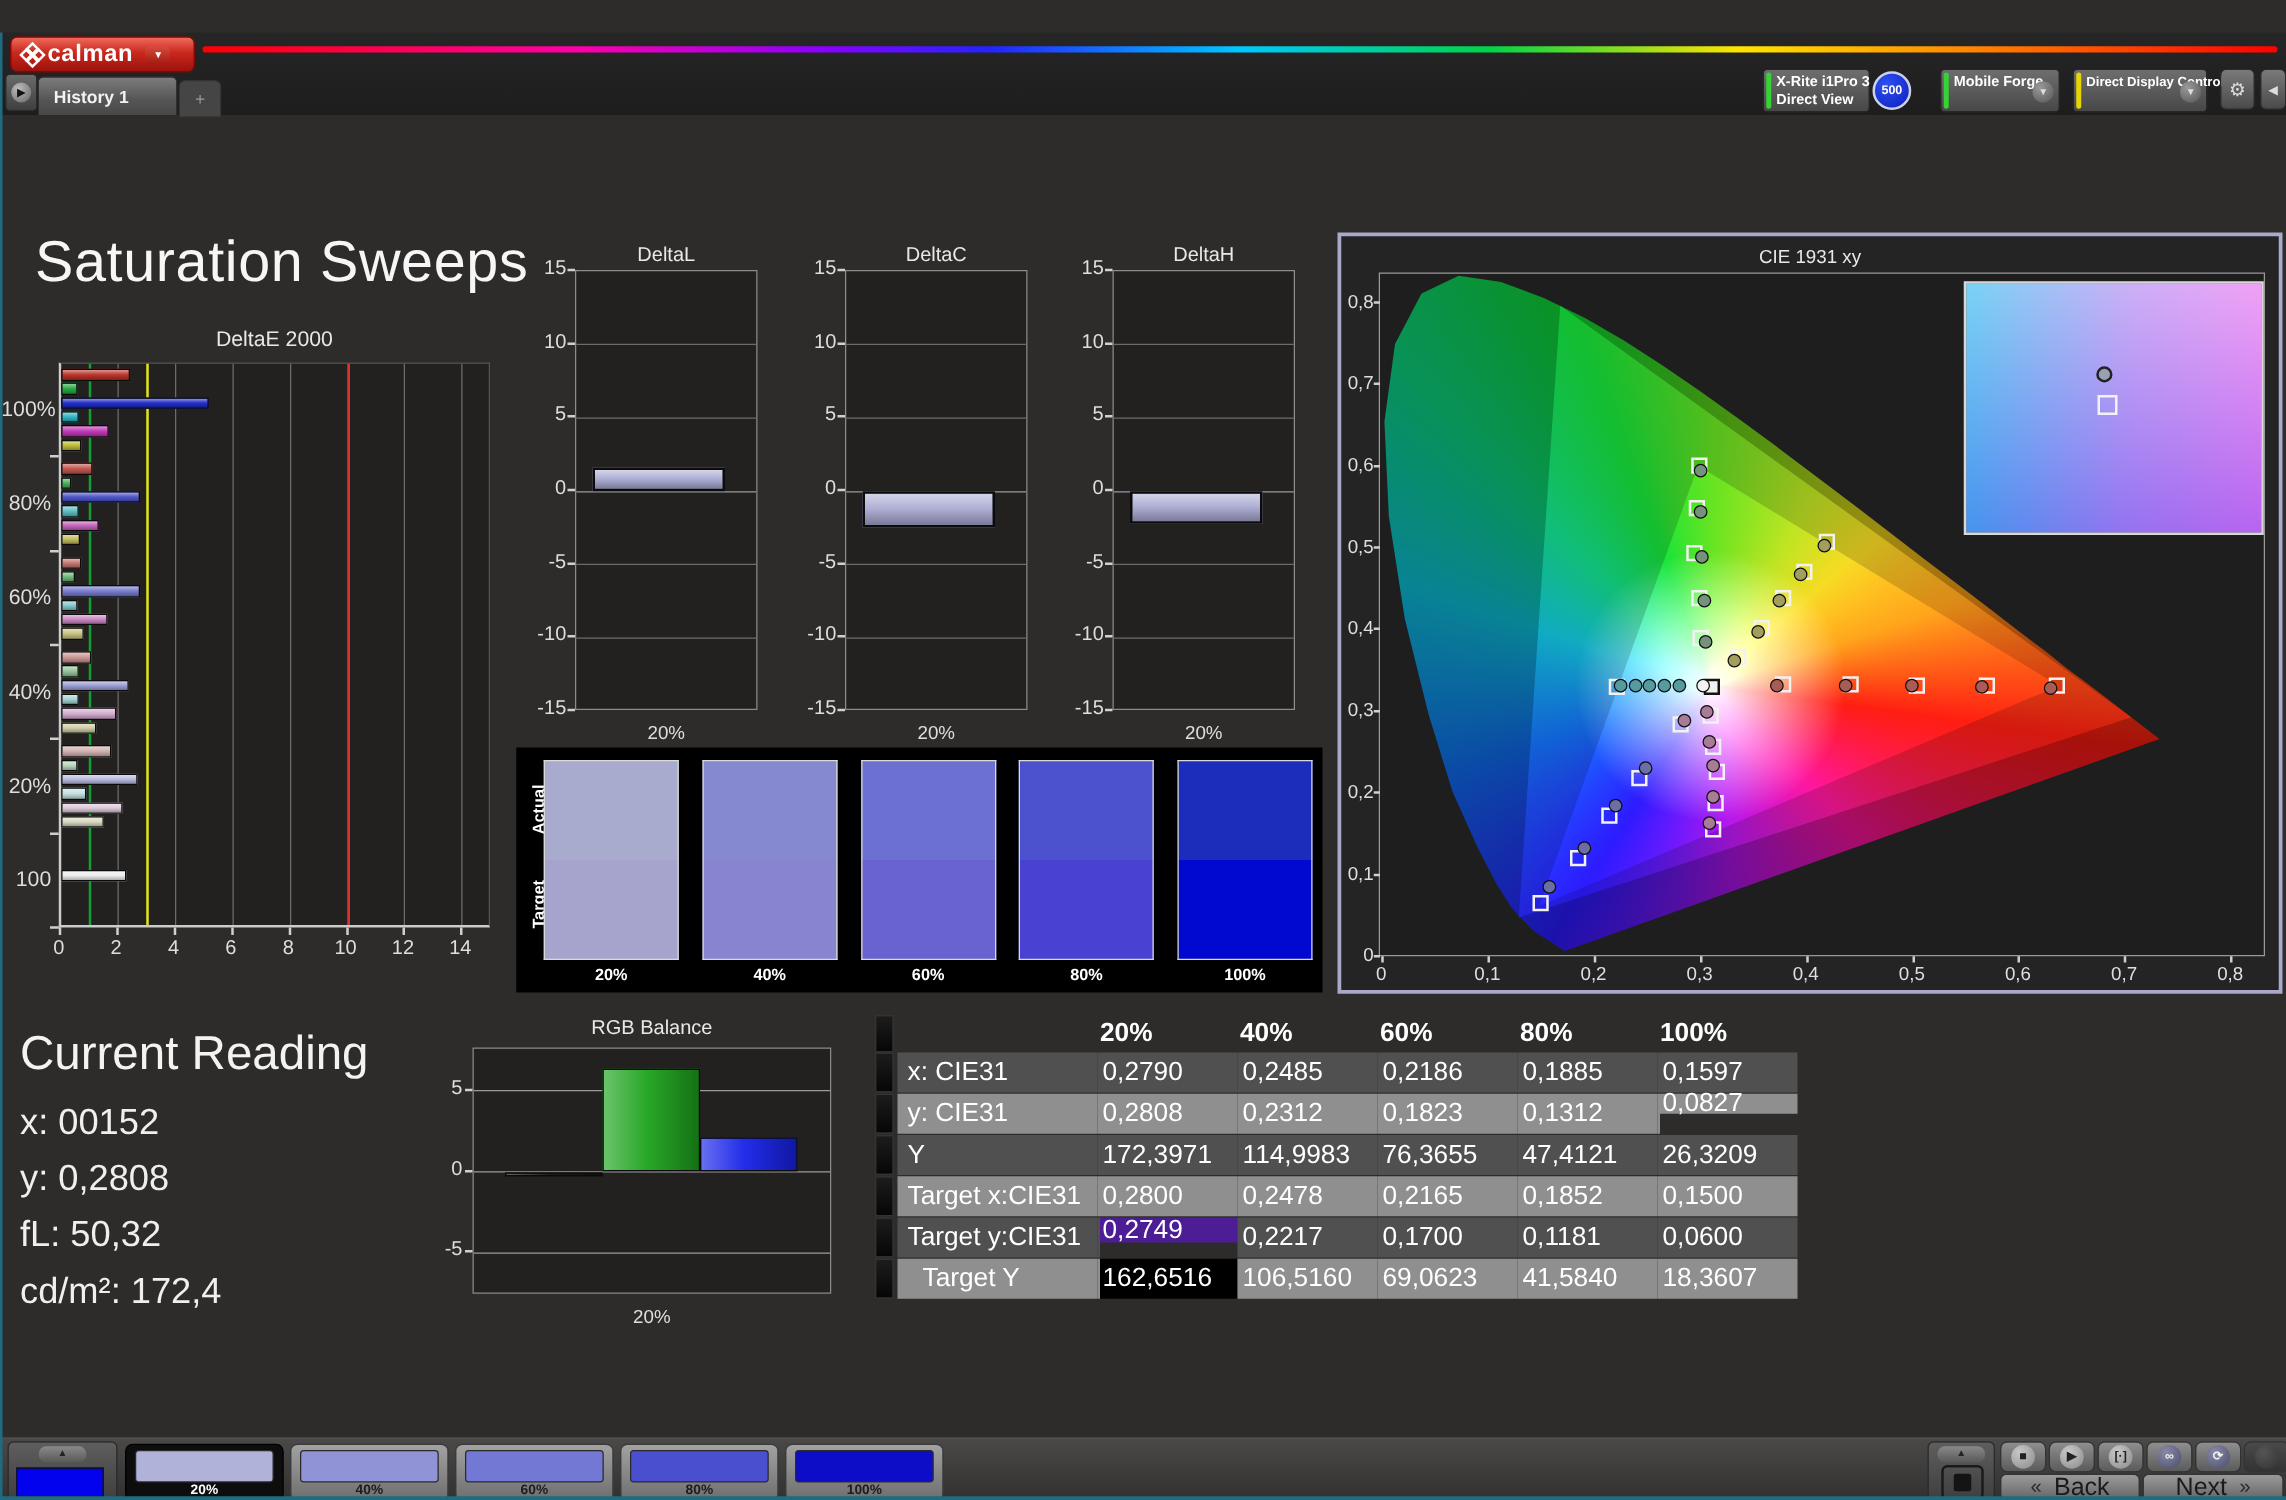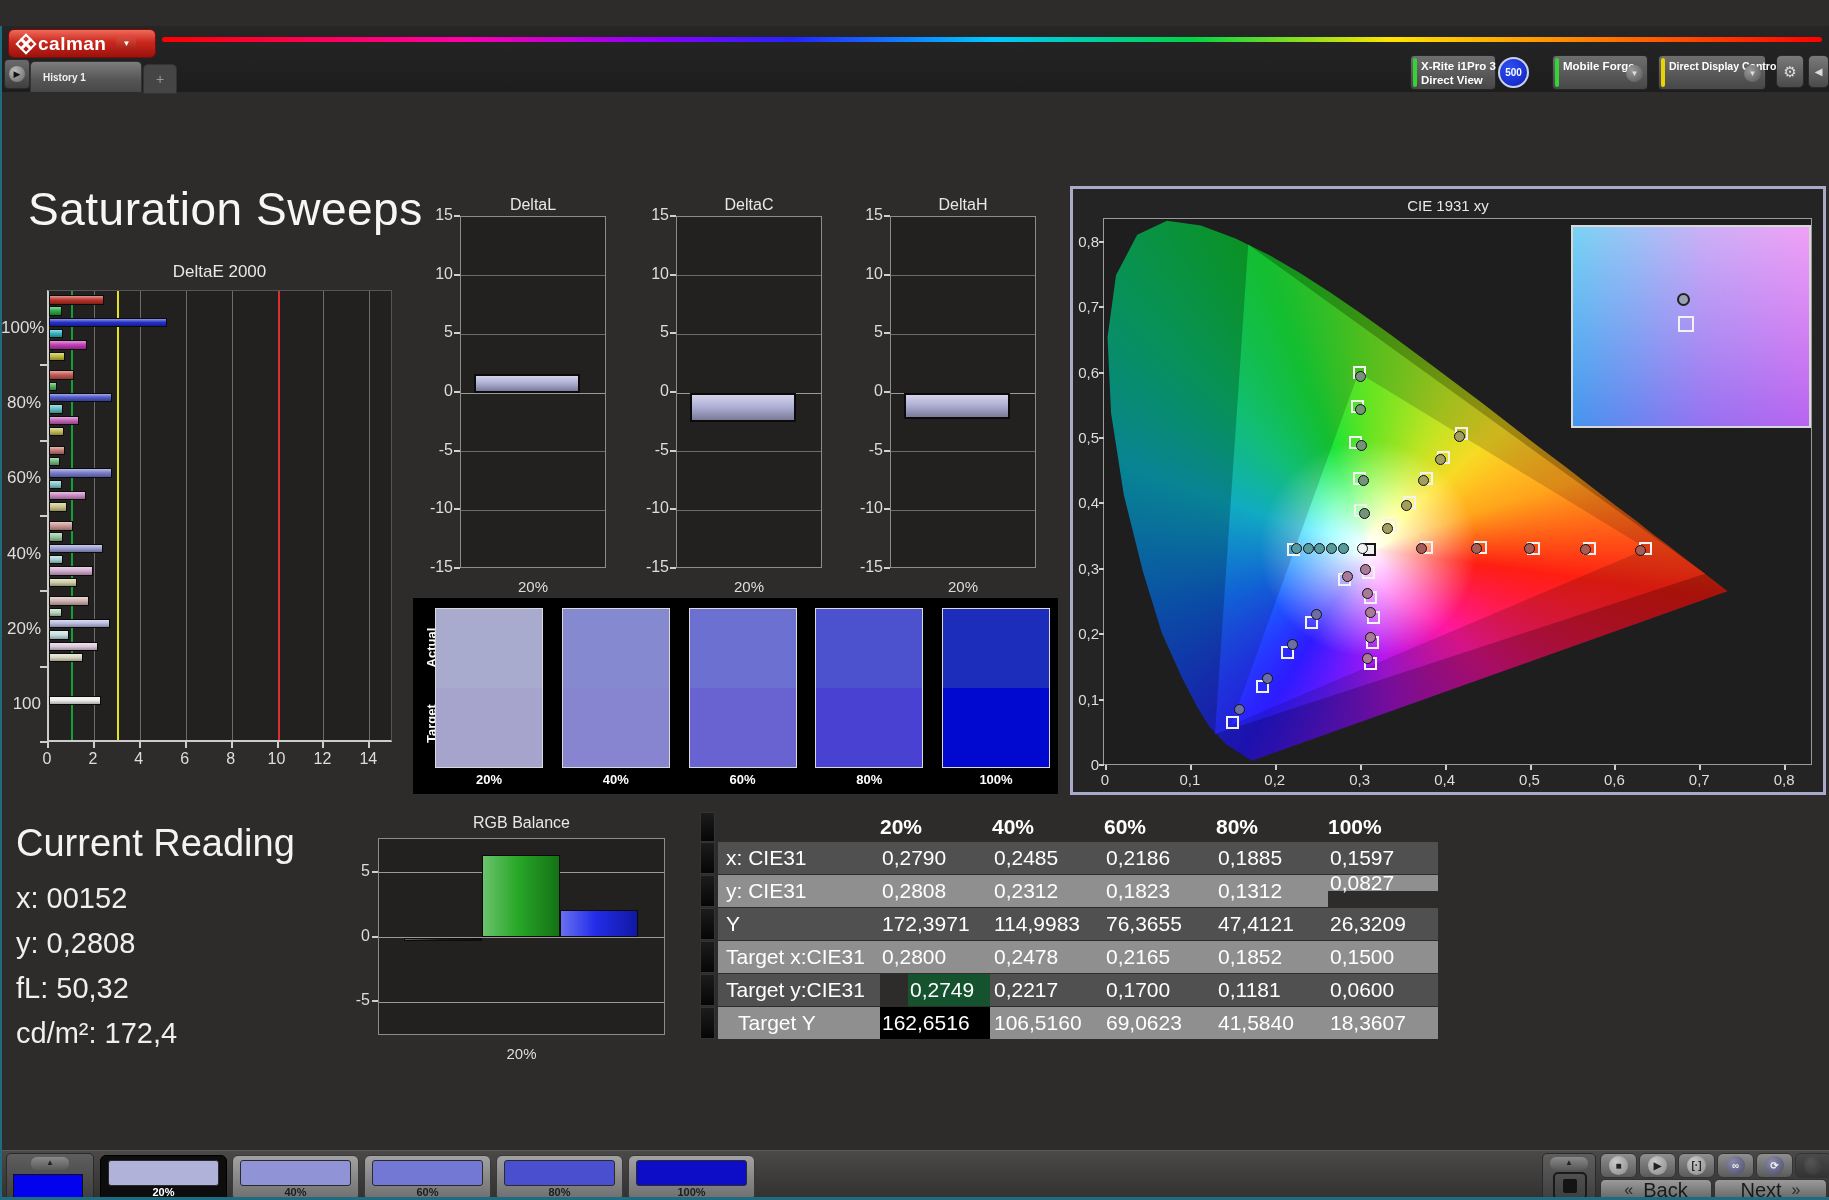--- a/index.html
+++ b/index.html
@@ -29,21 +29,21 @@
   #rainbow{left:162px;top:11px;width:1660px;height:5px;border-radius:3px;
      background:linear-gradient(90deg,#ff0000,#ff00a8 18%,#8a00ff 30%,#2424ff 38%,#00c8ff 50%,#00d446 62%,#ffe400 74%,#ff8800 85%,#ff0000 100%);}
 
   
   .tab-arrow{left:4px;top:33px;width:24px;height:28px;border-radius:4px;background:linear-gradient(#6a6a6a,#3f3f3f);
      border:1px solid #2a2a2a;display:flex;align-items:center;justify-content:center;}
   .tab-arrow .knob{width:16px;height:16px;border-radius:50%;background:radial-gradient(circle at 35% 30%,#bbb,#666);
      color:#111;font-size:9px;text-align:center;line-height:16px;}
   #history-tab{left:30px;top:35px;width:112px;height:31px;border-radius:5px 5px 0 0;
      background:linear-gradient(#7d7d7d,#555 60%,#484848);border:1px solid #333;border-bottom:none;
-     color:#f2f2f2;font-size:10px;font-weight:bold;display:flex;align-items:center;padding-left:12px;box-sizing:border-box;}
+     color:#f2f2f2;font-size:14px;font-weight:bold;display:flex;align-items:center;padding-left:12px;box-sizing:border-box;}
   #add-tab{left:143px;top:38px;width:32px;height:28px;border-radius:5px 5px 0 0;background:#454545;border:1px solid #333;
      color:#999;font-size:14px;display:flex;align-items:center;justify-content:center;}
 
   
   .dd{top:29px;height:35px;border-radius:4px;background:linear-gradient(#6e6e6e,#474747);
       border:1px solid #262626;color:#fff;box-sizing:border-box;}
   .dd .stripe{position:absolute;left:2px;top:2px;bottom:2px;width:4px;border-radius:2px;}
   .dd .txt{position:absolute;left:10px;top:3px;font-size:11.5px;font-weight:bold;line-height:14px;white-space:nowrap;}
   .dd .chev{position:absolute;right:4px;top:9px;width:17px;height:17px;border-radius:50%;
       background:radial-gradient(circle at 35% 30%,#999,#555);color:#ddd;font-size:8px;text-align:center;line-height:17px;}
@@ -529,21 +529,21 @@
       <div class="tbl-cell" style="left: 1104px; top: 941px; width: 110px; height: 32px; background: rgb(143, 143, 143); padding-left: 2px;">0,2165</div>
       <div class="tbl-cell" style="left: 1216px; top: 941px; width: 110px; height: 32px; background: rgb(143, 143, 143); padding-left: 2px;">0,1852</div>
       <div class="tbl-cell" style="left: 1328px; top: 941px; width: 110px; height: 32px; background: rgb(143, 143, 143); padding-left: 2px;">0,1500</div>
       <div class="tbl-cell" style="left: 878px; top: 941px; width: 2px; height: 32px; background: rgb(143, 143, 143);"></div>
       <div class="tbl-cell" style="left: 990px; top: 941px; width: 2px; height: 32px; background: rgb(143, 143, 143);"></div>
       <div class="tbl-cell" style="left: 1102px; top: 941px; width: 2px; height: 32px; background: rgb(143, 143, 143);"></div>
       <div class="tbl-cell" style="left: 1214px; top: 941px; width: 2px; height: 32px; background: rgb(143, 143, 143);"></div>
       <div class="tbl-cell" style="left: 1326px; top: 941px; width: 2px; height: 32px; background: rgb(143, 143, 143);"></div>
       <div class="tbl-gutter" style="left: 700px; top: 974px; width: 15px; height: 32px;"></div>
       <div class="tbl-cell" style="left: 718px; top: 974px; width: 160px; height: 32px; background: rgb(80, 80, 80); padding-left: 8px;">Target y:CIE31</div>
-      <div class="tbl-cell" style="left: 880px; top: 974px; width: 110px; height: 32px; background: #14532d; padding-left: 2px; margin-left: 28px;">0,2749</div>
+      <div class="tbl-cell" style="left: 880px; top: 974px; width: 110px; height: 20px; background: #4c1d95; padding-left: 2px;">0,2749</div>
       <div class="tbl-cell" style="left: 992px; top: 974px; width: 110px; height: 32px; background: rgb(80, 80, 80); padding-left: 2px;">0,2217</div>
       <div class="tbl-cell" style="left: 1104px; top: 974px; width: 110px; height: 32px; background: rgb(80, 80, 80); padding-left: 2px;">0,1700</div>
       <div class="tbl-cell" style="left: 1216px; top: 974px; width: 110px; height: 32px; background: rgb(80, 80, 80); padding-left: 2px;">0,1181</div>
       <div class="tbl-cell" style="left: 1328px; top: 974px; width: 110px; height: 32px; background: rgb(80, 80, 80); padding-left: 2px;">0,0600</div>
       <div class="tbl-cell" style="left: 878px; top: 974px; width: 2px; height: 32px; background: rgb(80, 80, 80);"></div>
       <div class="tbl-cell" style="left: 990px; top: 974px; width: 2px; height: 32px; background: rgb(80, 80, 80);"></div>
       <div class="tbl-cell" style="left: 1102px; top: 974px; width: 2px; height: 32px; background: rgb(80, 80, 80);"></div>
       <div class="tbl-cell" style="left: 1214px; top: 974px; width: 2px; height: 32px; background: rgb(80, 80, 80);"></div>
       <div class="tbl-cell" style="left: 1326px; top: 974px; width: 2px; height: 32px; background: rgb(80, 80, 80);"></div>
       <div class="tbl-gutter" style="left: 700px; top: 1007px; width: 15px; height: 32px;"></div>

